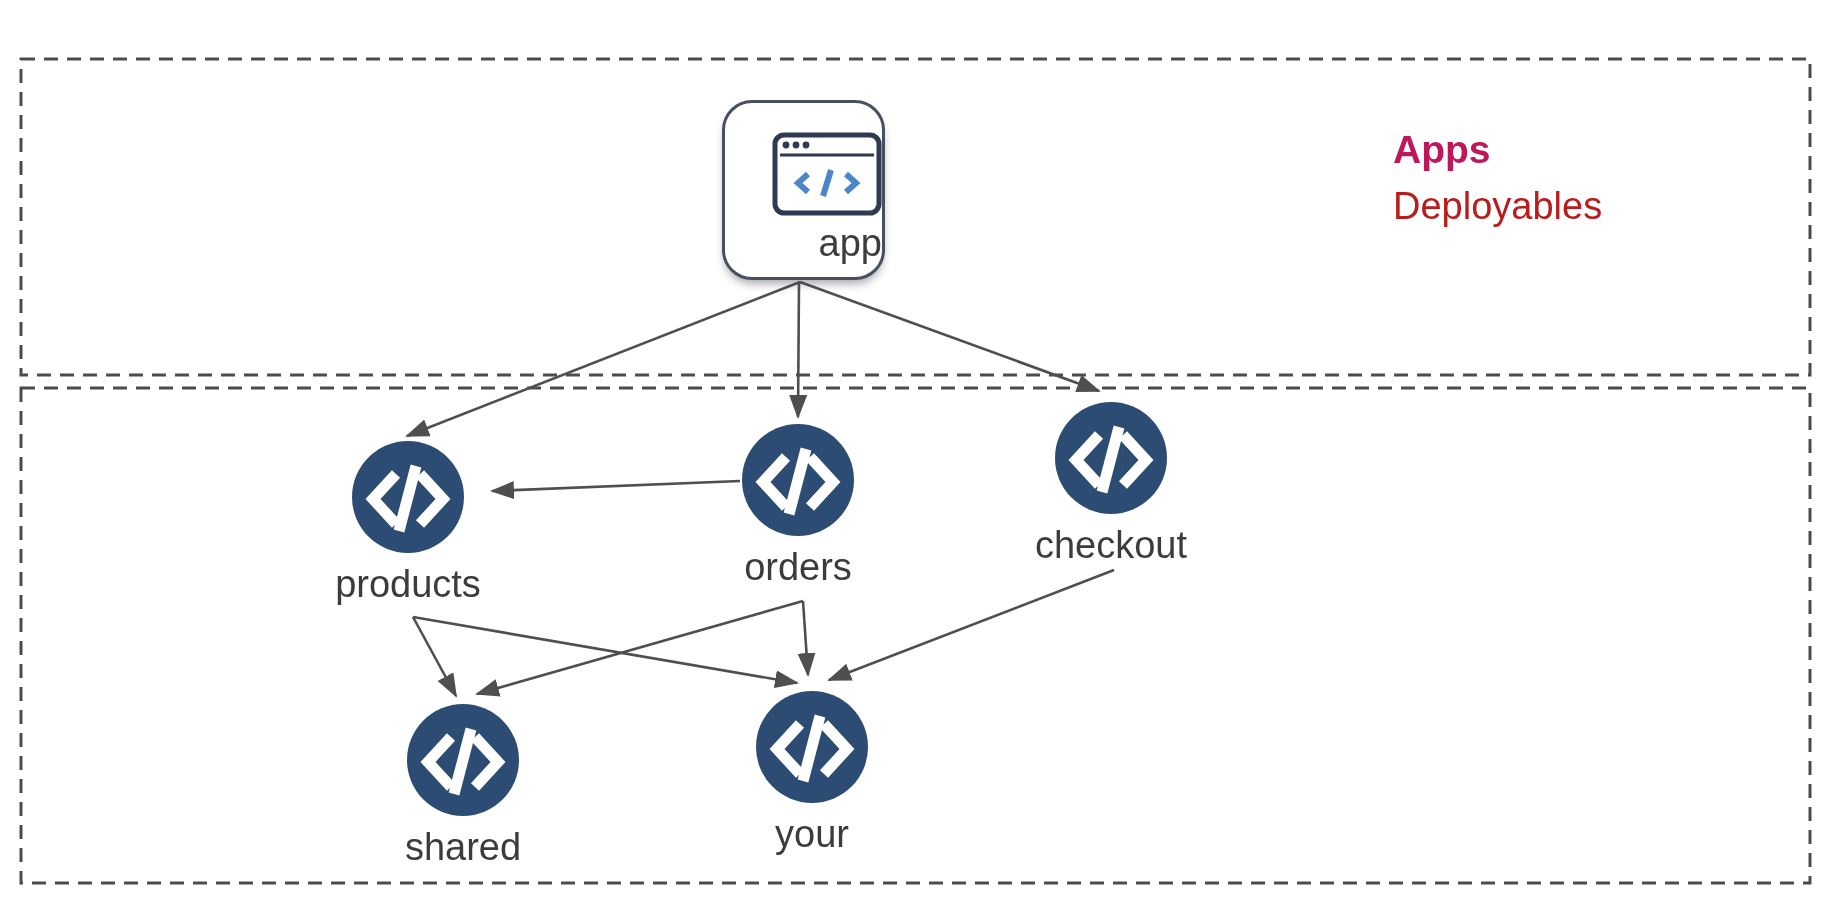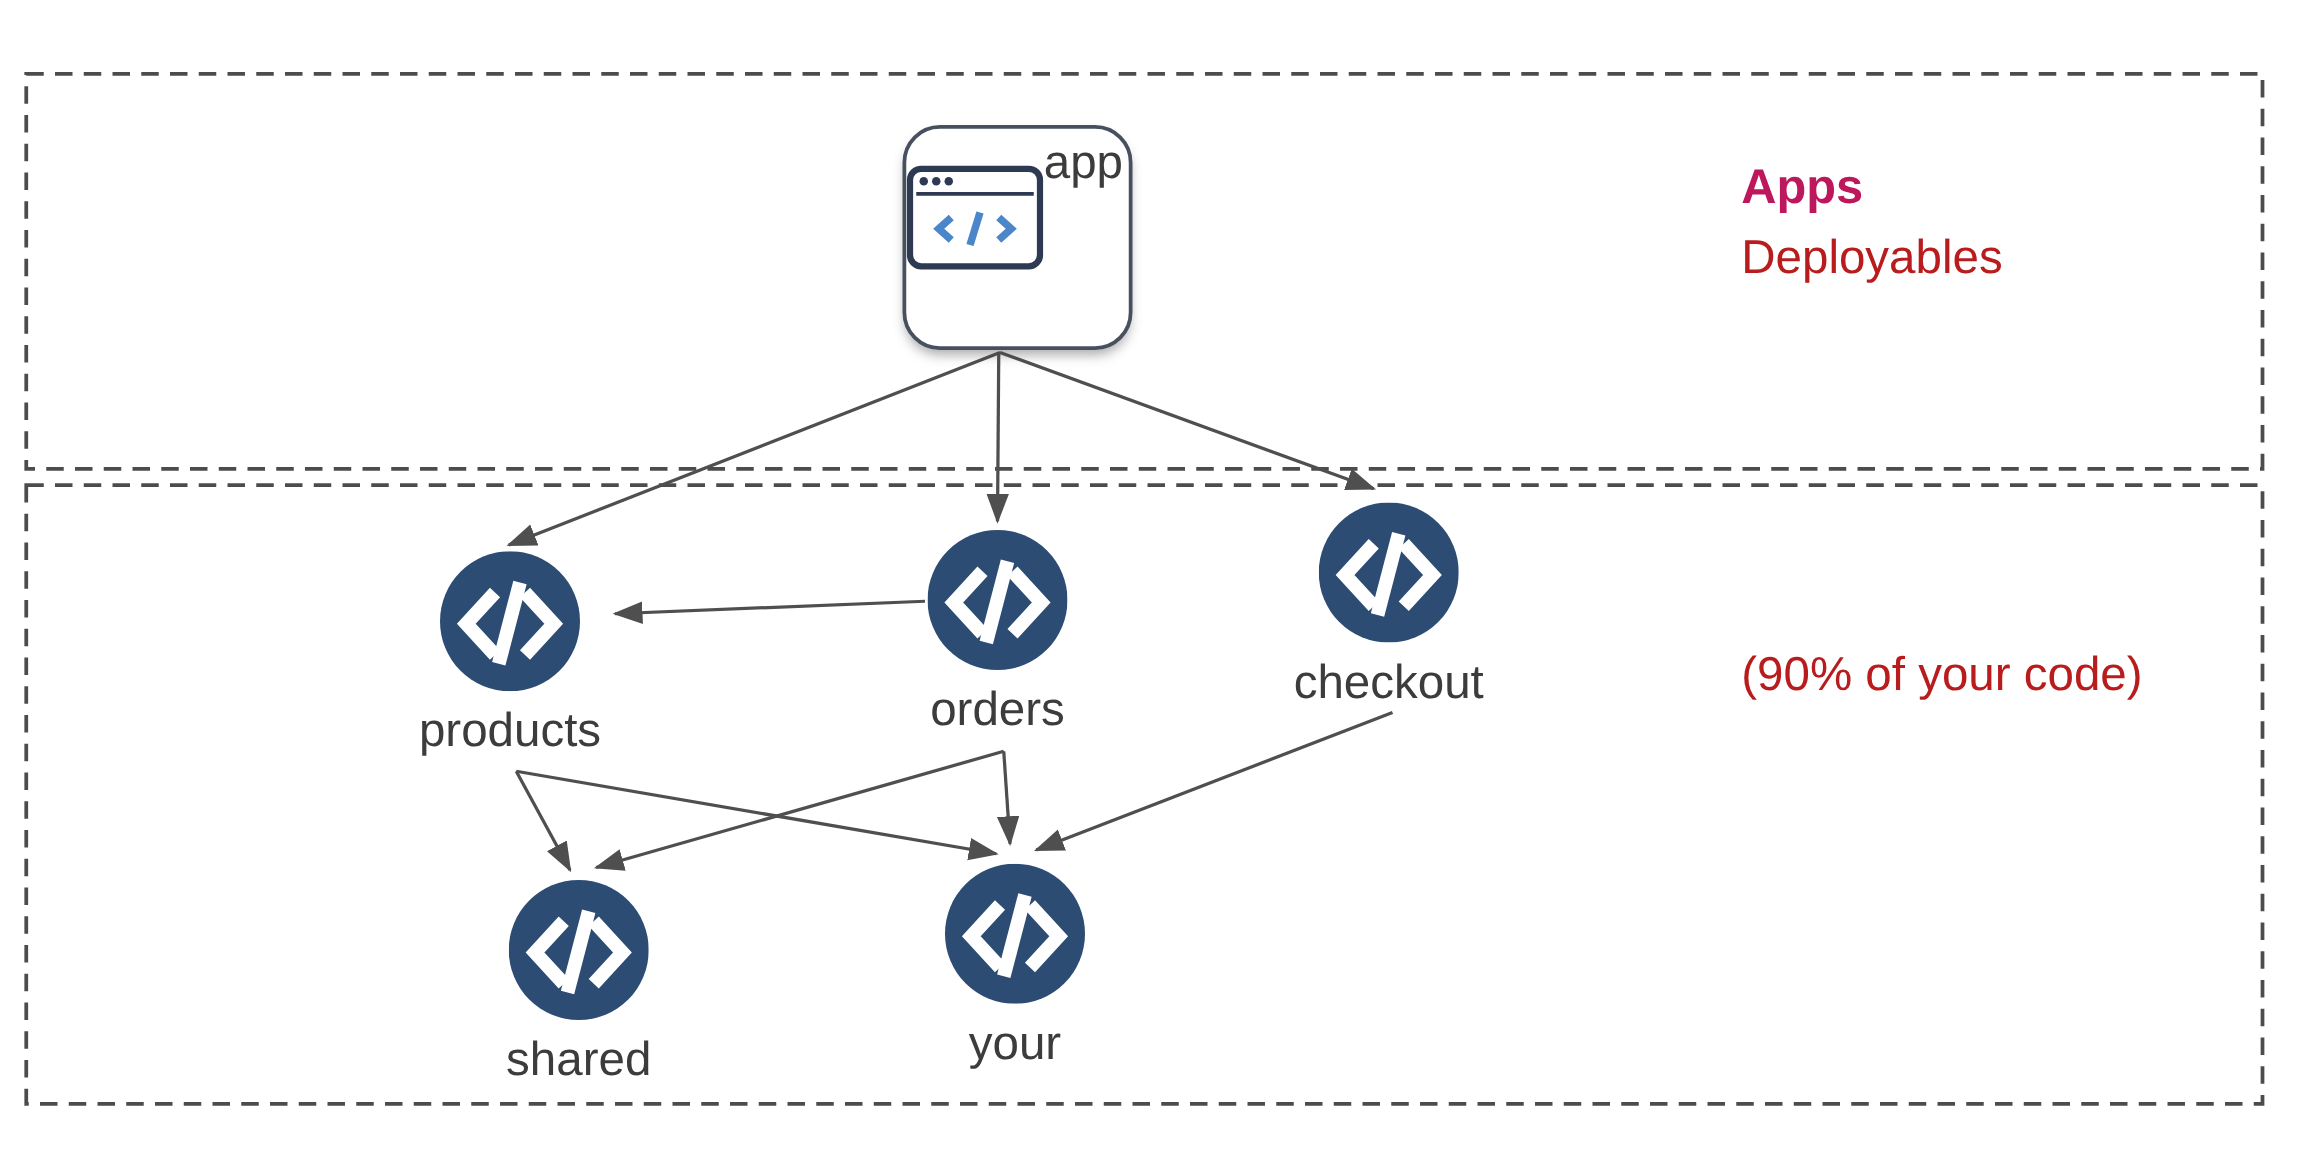--- a/index.html
+++ b/index.html
@@ -3,24 +3,24 @@
 <meta charset="utf-8">
 <style>
   html,body{margin:0;padding:0;background:#ffffff;}
   .canvas{
     position:relative;width:1838px;height:920px;background:#ffffff;overflow:hidden;
     font-family:"Liberation Sans", sans-serif;color:#3c3c3c;
   }
   .canvas svg.layer{position:absolute;left:0;top:0;}
   
   .app-card{
-    position:absolute;left:722px;top:100px;width:184px;height:180px;box-sizing:border-box;
+    position:absolute;left:722px;top:100px;width:163px;height:180px;box-sizing:border-box;
     background:#ffffff;border:3px solid #47505f;border-radius:30px;
     box-shadow:0 6px 9px -2px rgba(70,70,80,.45);
-    display:flex;align-items:flex-start;
+    display:flex;flex-direction:column;align-items:flex-end;
   }
   .app-card .win-icon{margin-top:29px;}
   .app-label{
     margin-top:6px;font-size:38px;line-height:42px;color:#3c3c3c;text-align:center;
   }
   
   .lib-node{position:absolute;width:170px;text-align:center;}
   .lib-node .node-label{
     margin-top:5px;font-size:38px;line-height:44px;color:#3c3c3c;white-space:nowrap;
   }
@@ -117,16 +117,15 @@
       <line x1="64" y1="25" x2="47" y2="90" stroke="#ffffff" stroke-width="11"></line>
     </svg>
     <div class="node-label">your</div>
   </div>
 
   <div class="section-label" style="top:122px">
     <div class="section-title">Apps</div>
     <div class="section-sub">Deployables</div>
   </div>
   <div class="section-label" style="top:512px">
-    <div class="section-sub">(90% of your code)</div>
   </div>
 
 </div>
 
 </body></html>

